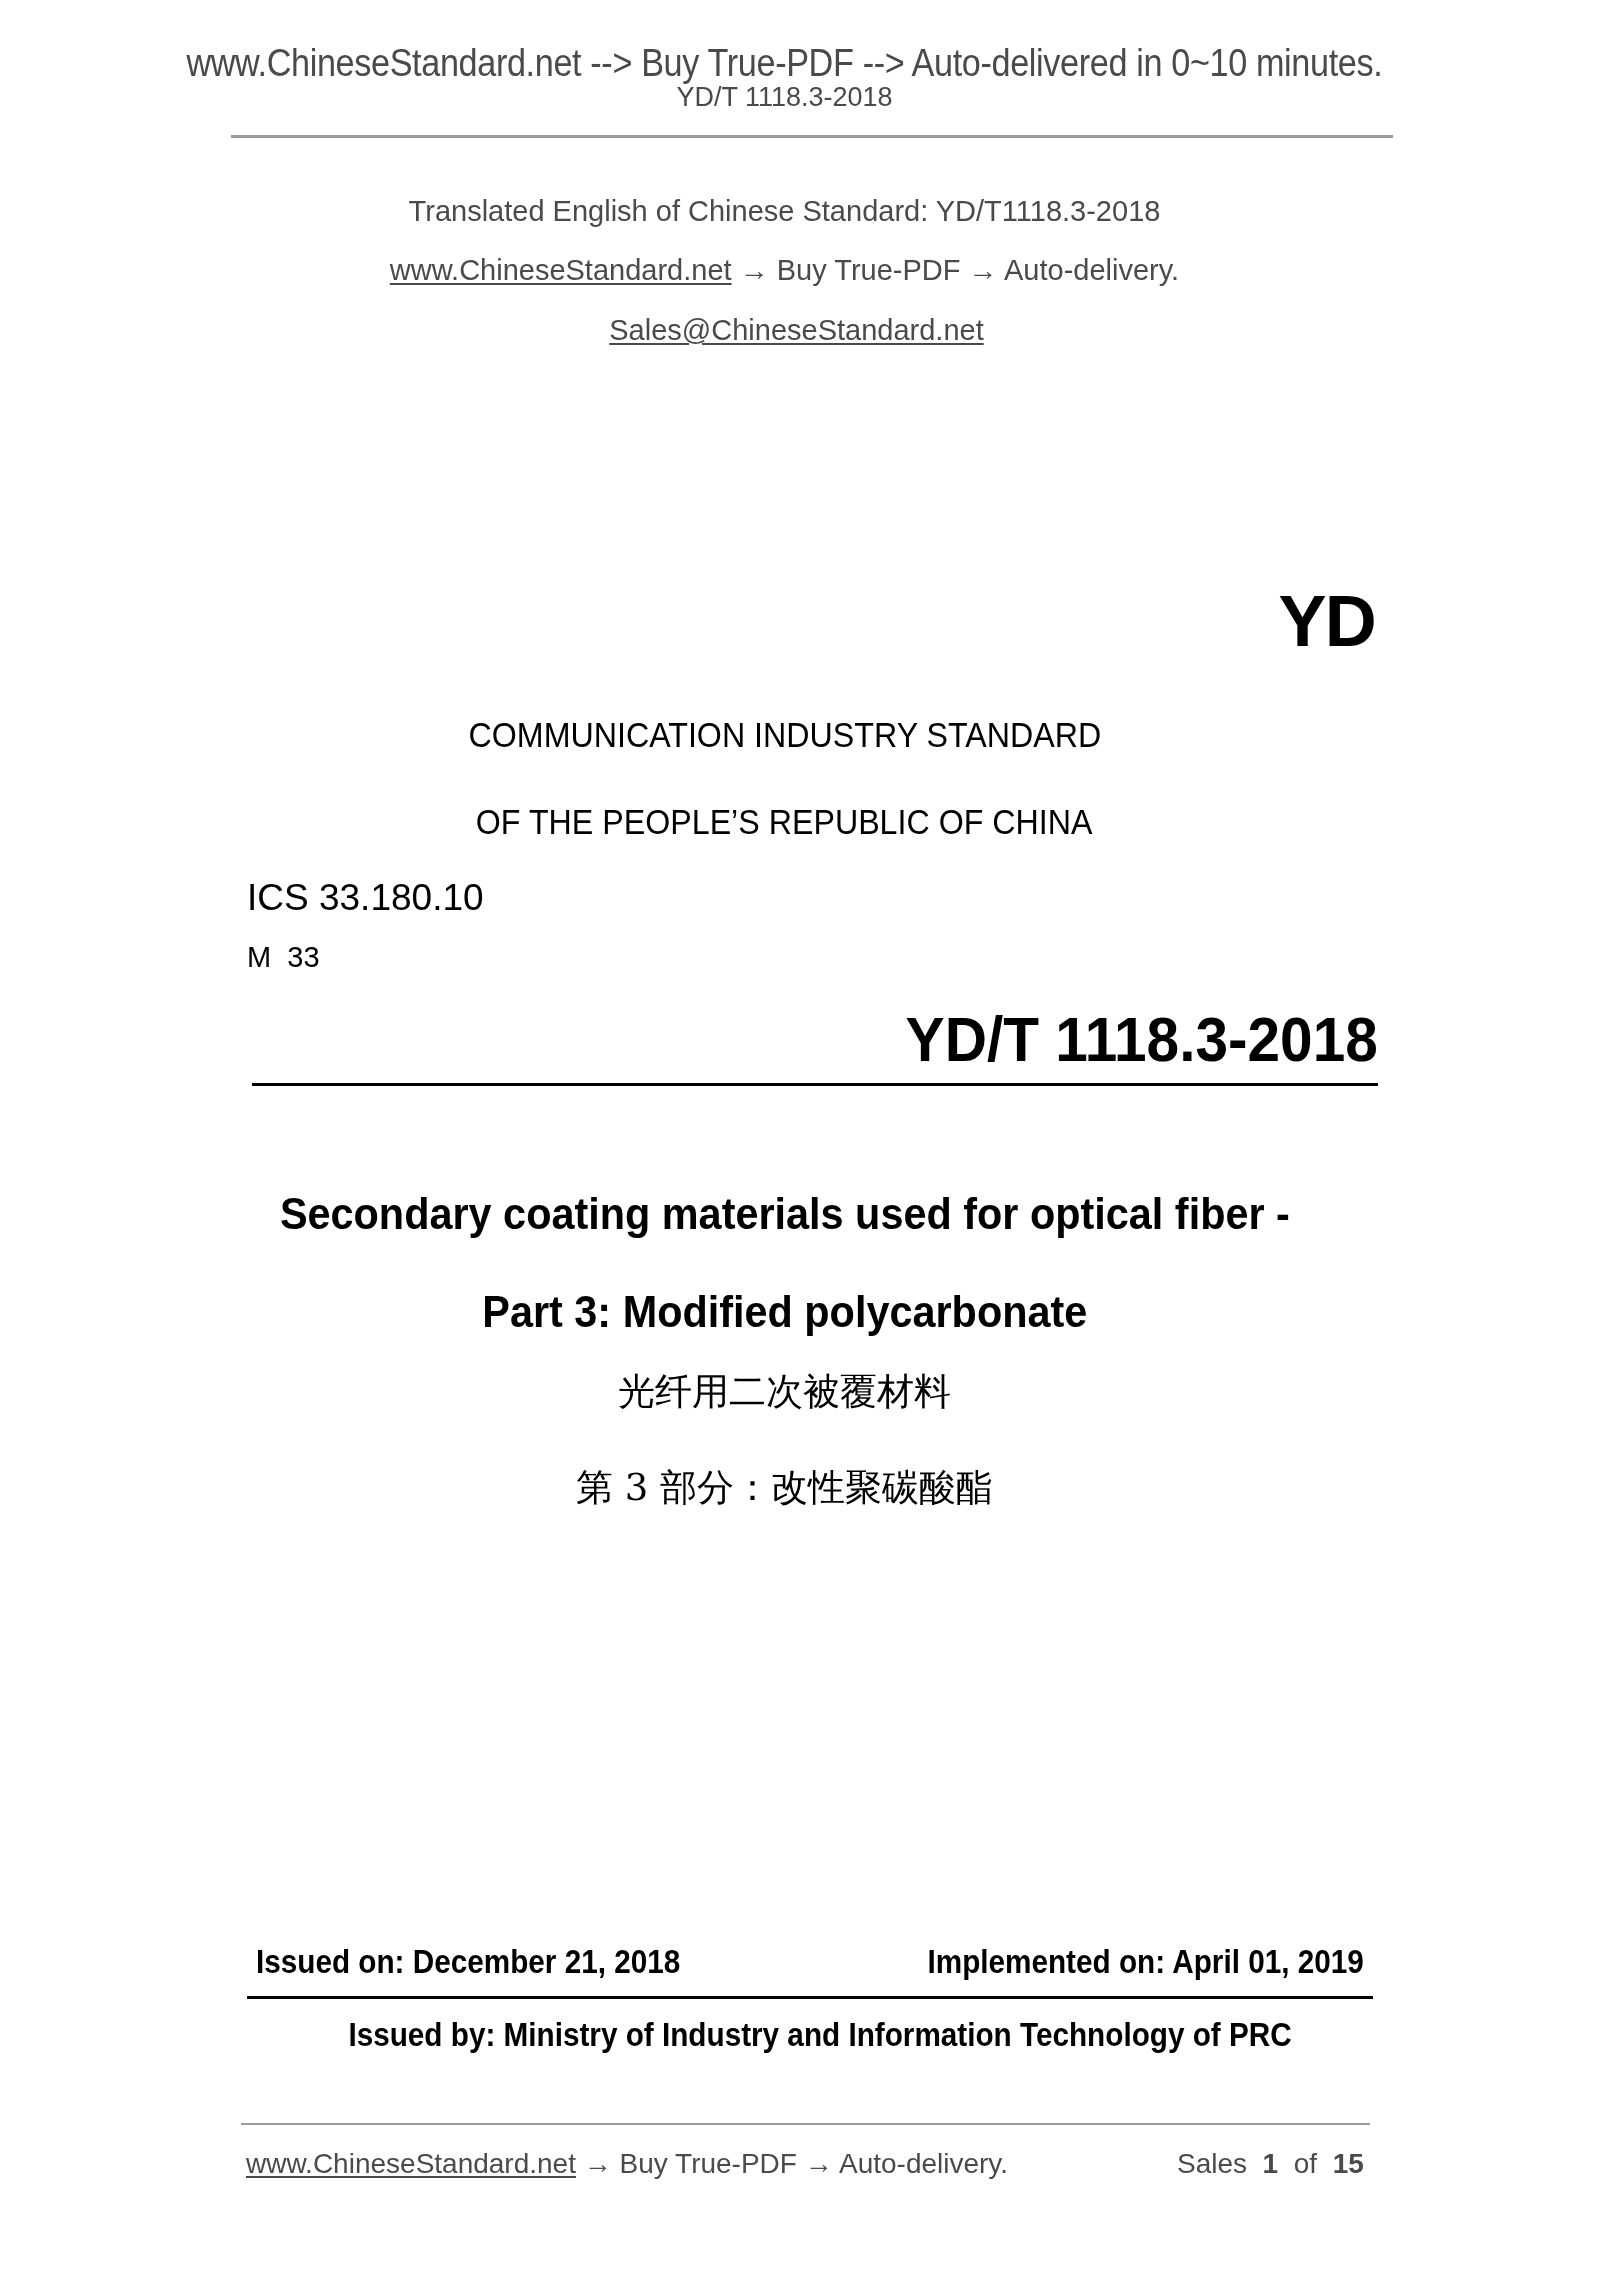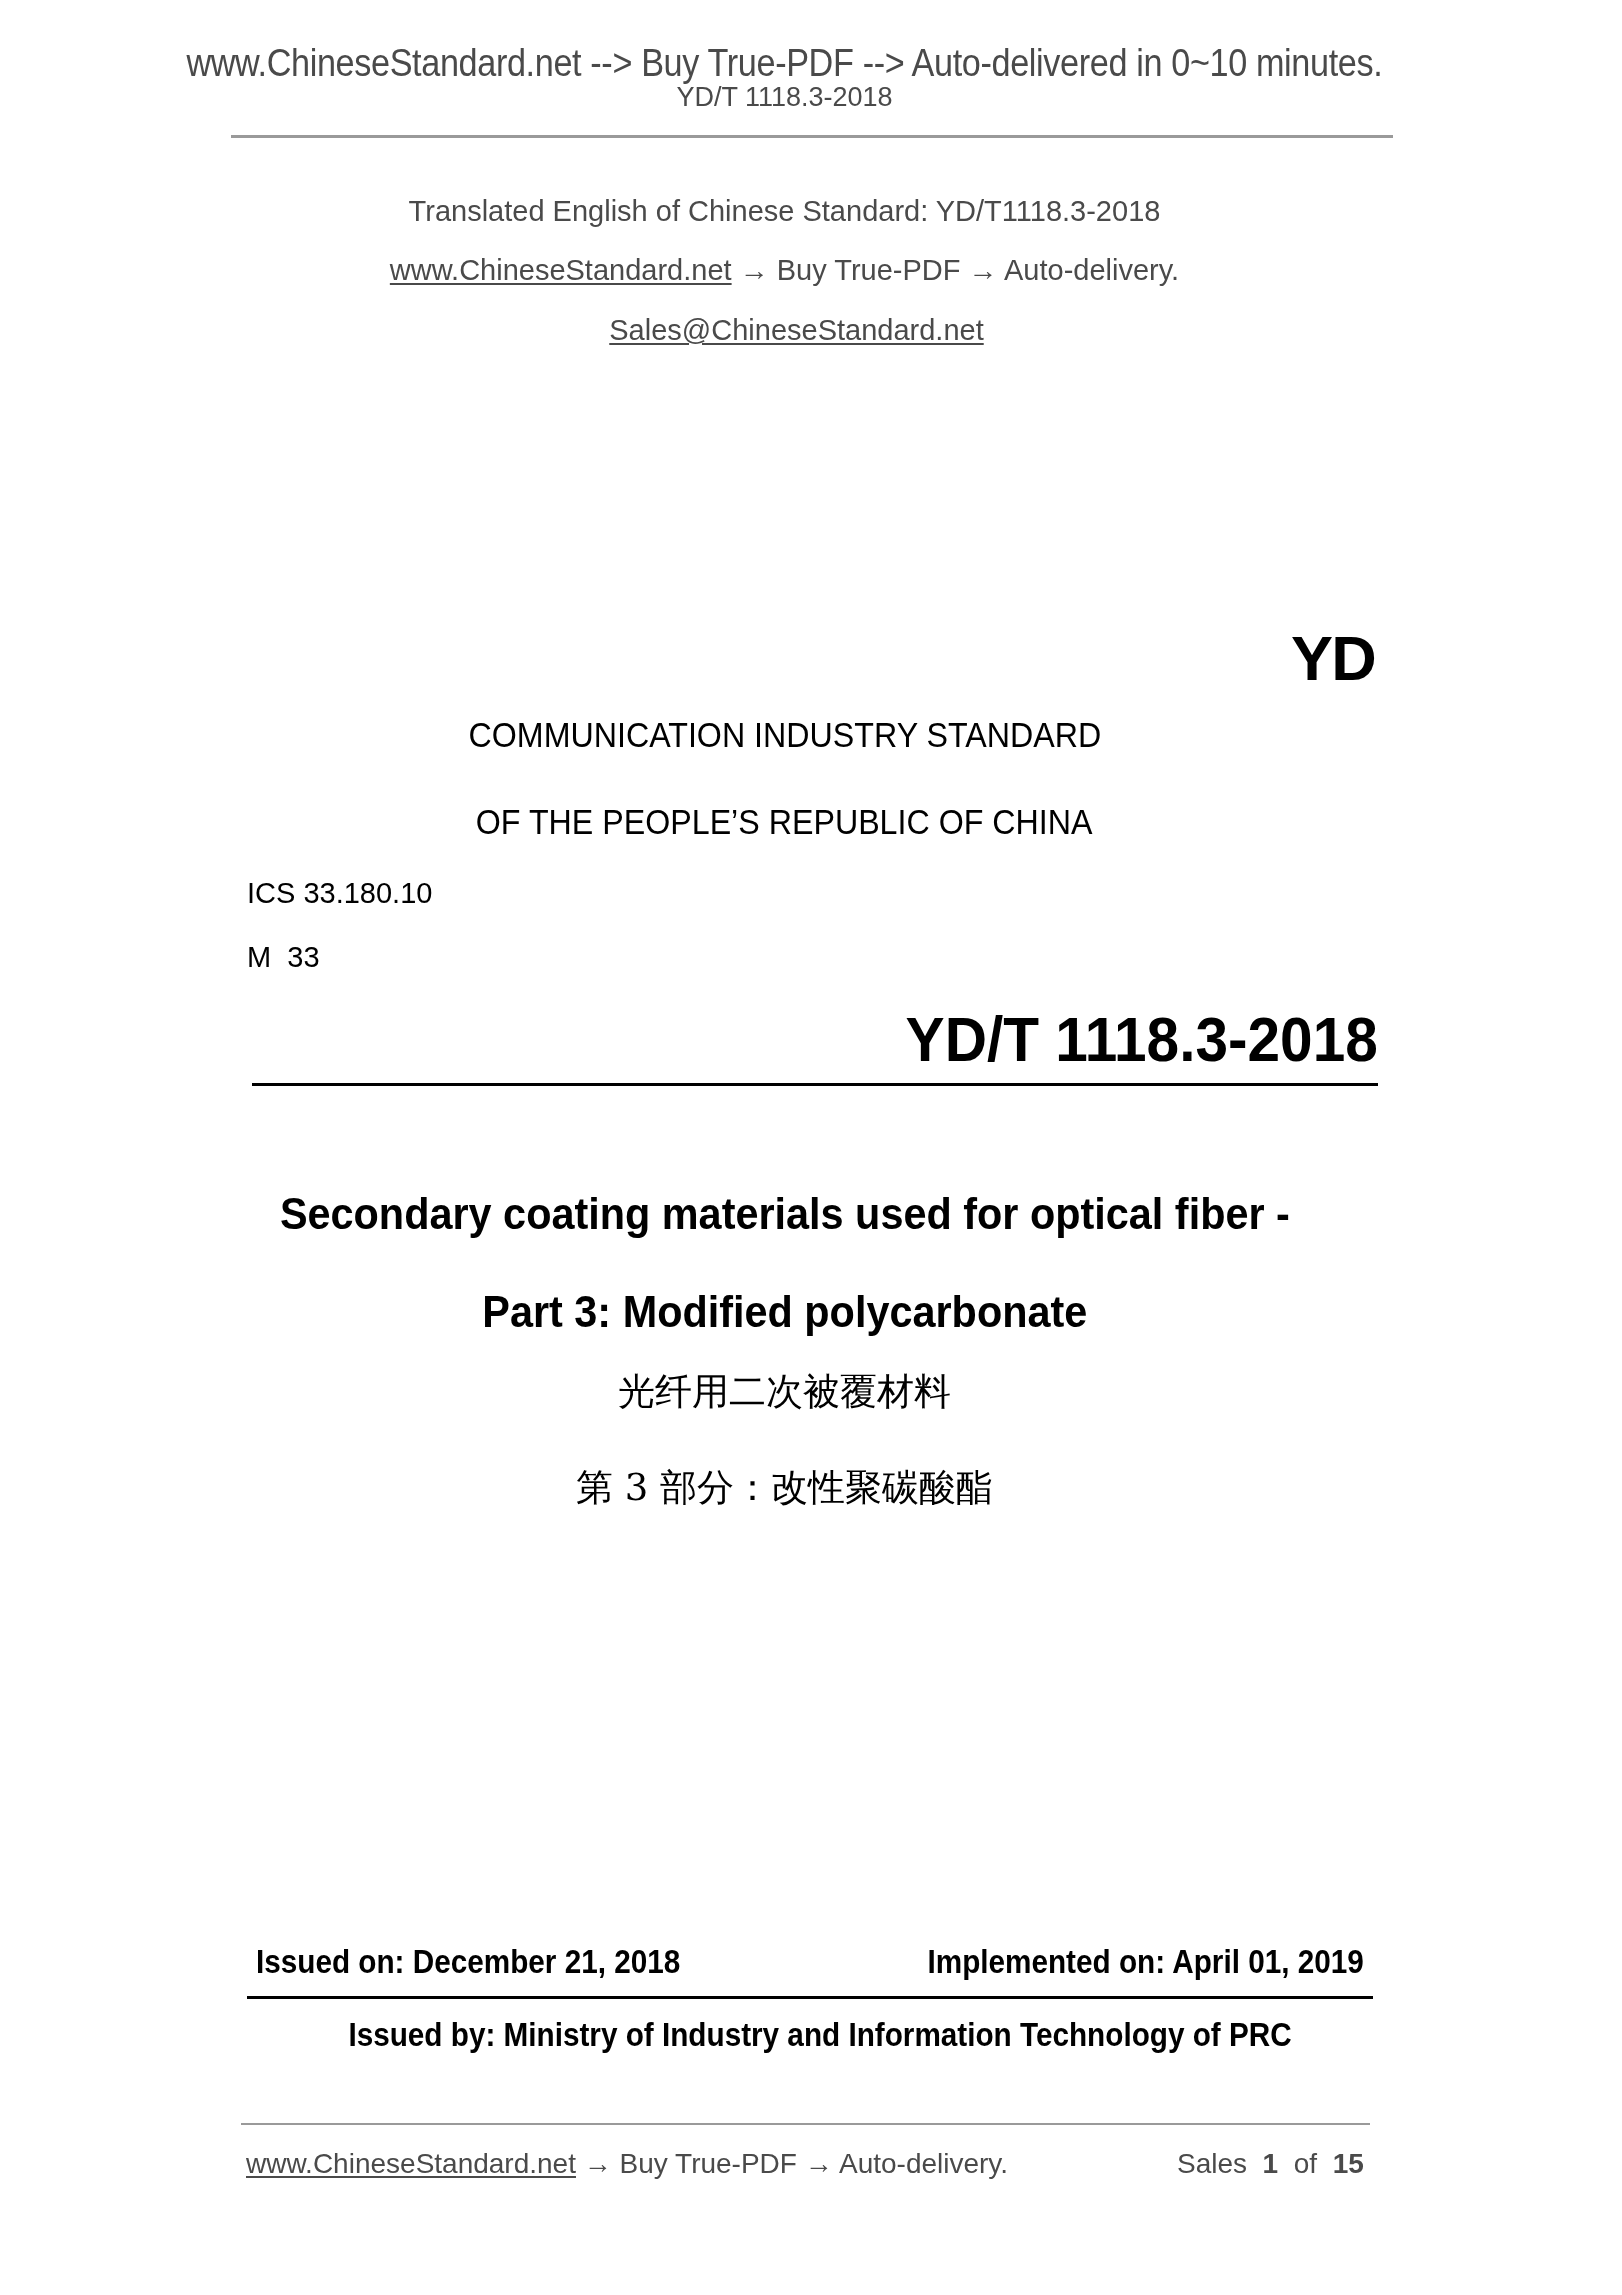--- a/index.html
+++ b/index.html
@@ -13,26 +13,26 @@
 
   #hdr-main { top: 42px; font-size: 38px; letter-spacing: -0.4px; }
   #hdr-main span { display: inline-block; transform: scaleX(0.9); }
   #hdr-sub { top: 82px; font-size: 27px; }
   #hdr-rule { left: 231px; width: 1162px; top: 135px; height: 2.5px; background: #9a9a9a; }
 
   #tr-line { top: 195px; font-size: 29px; }
   #www-line { top: 254px; font-size: 29px; }
   #sales-line { top: 314px; font-size: 29px; padding-left: 12px; }
 
-  #yd-logo { right: 248px; top: 580px; font-size: 63px; font-weight: bold; letter-spacing: -1.7px; margin-top: 42px; }
+  #yd-logo { right: 248px; top: 580px; font-size: 72px; font-weight: bold; letter-spacing: -1.7px; }
   #comm-line { top: 715px; font-size: 35px; }
   #comm-line span, #prc-line span { display: inline-block; transform: scaleX(0.92); }
   #prc-line { top: 802px; font-size: 35px; }
 
-  #ics { left: 247px; top: 877px; font-size: 29px; text-align: center; }
+  #ics { left: 247px; top: 877px; font-size: 37px; text-align: center; }
   #mcode { left: 247px; top: 941px; font-size: 29px; }
 
   #std-no { right: 245px; top: 1003px; font-size: 63px; font-weight: bold; }
   #std-no span { display: inline-block; transform: scaleX(0.93); transform-origin: right center; }
   #std-rule { left: 252px; width: 1126px; top: 1083px; height: 3.3px; background: #000; }
 
   #title-1 { top: 1188px; font-size: 45px; font-weight: bold; }
   #title-2 { top: 1286px; font-size: 45px; font-weight: bold; }
   #title-1 span, #title-2 span { display: inline-block; transform: scaleX(0.92); }
   #cn-1 { top: 1367px; font-size: 37px; font-family: "DejaVu Serif", serif; }

